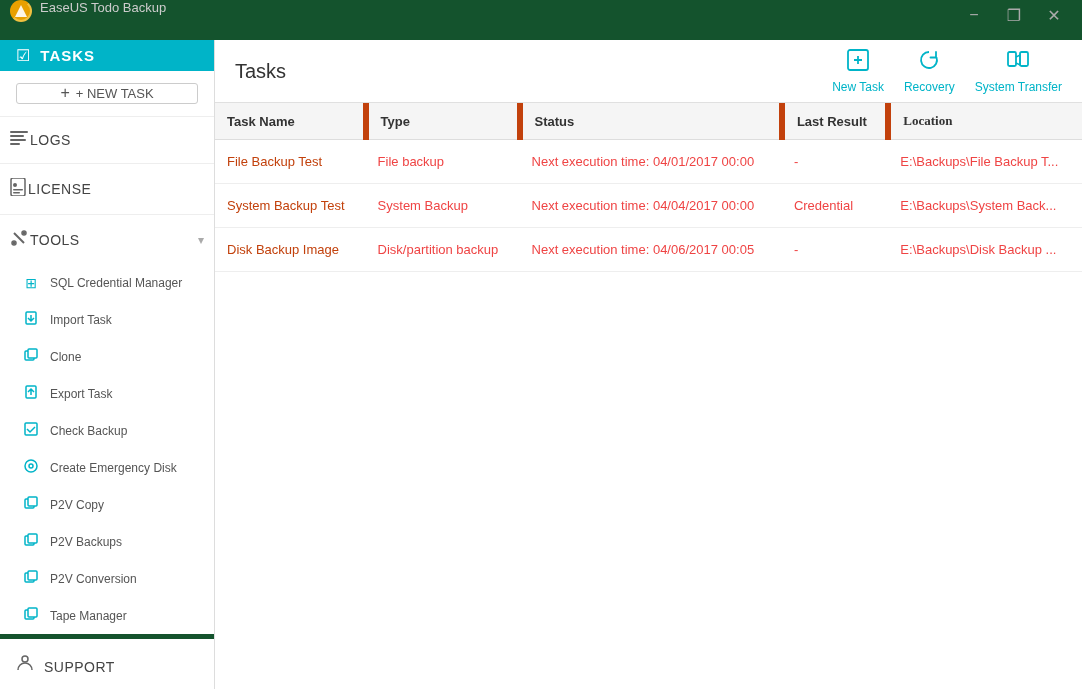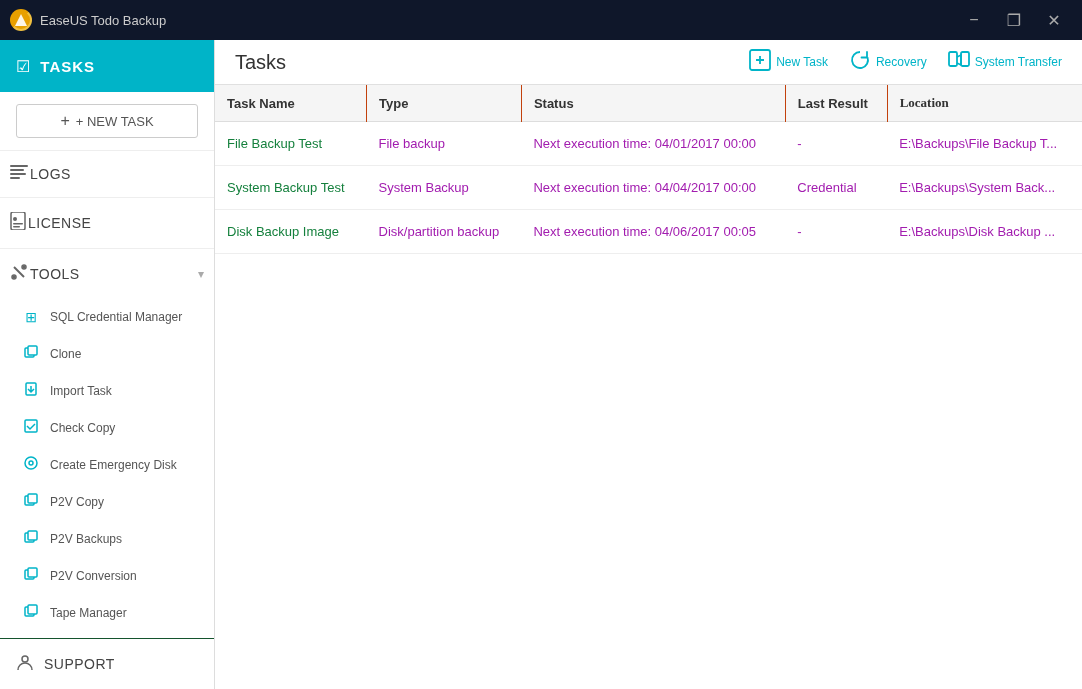--- a/index.html
+++ b/index.html
@@ -1,23 +1,22 @@
 <!DOCTYPE html>
 <html><head>
   <meta charset="utf-8">
   <style>
     * { margin: 0; padding: 0; box-sizing: border-box; }
     body { font-family: 'Segoe UI', Arial, sans-serif; font-size: 13px; background: #f0f0f0; width: 1082px; height: 689px; overflow: hidden; display: flex; flex-direction: column; }
 
     
     .title-bar {
-      background: #0f172a;
+      background: #14532d;
       height: 40px;
       display: flex;
-      align-items: center;
       padding: 0 10px;
       flex-shrink: 0;
     }
     .title-bar-logo {
       width: 22px; height: 22px;
       background: linear-gradient(135deg, #e8a000 50%, #f0c040 50%);
       border-radius: 50%;
       margin-right: 8px;
       display: flex; align-items: center; justify-content: center;
       font-size: 10px; color: white; font-weight: bold;
@@ -116,26 +115,26 @@
       cursor: pointer;
       color: #555;
       gap: 10px;
     }
     .sidebar-tool-icon { font-size: 14px; color: #00b4c8; width: 18px; text-align: center; }
     .sidebar-tool-label { font-size: 12px; }
 
     .sidebar-support {
       margin-top: auto;
       display: flex;
-      align-items: center;
+      align-items: flex-end;
       padding: 14px 16px;
       cursor: pointer;
       color: #444;
       gap: 10px;
-      border-top: 1px solid #14532d;
+      border-top: 5px solid #14532d;
     }
 
     
     .main-content {
       flex: 1;
       background: #fff;
       display: flex;
       flex-direction: column;
       overflow: hidden;
     }
@@ -154,21 +153,21 @@
       color: #333;
       font-weight: 400;
     }
     .toolbar-actions {
       display: flex;
       gap: 20px;
       align-items: center;
     }
     .toolbar-action {
       display: flex;
-      flex-direction: row;
+      flex-direction: column;
       align-items: center;
       gap: 4px;
       cursor: pointer;
       color: #00b4c8;
       font-size: 12px;
     }
     .toolbar-action-icon {
       font-size: 22px;
       line-height: 1;
     }
@@ -187,32 +186,32 @@
     thead tr {
       background: #f5f5f5;
       border-bottom: 1px solid #ddd;
     }
     th {
       text-align: left;
       padding: 10px 12px;
       font-weight: 600;
       color: #333;
       font-size: 13px;
-      border-right: 1px solid #c2410c;
+      border-right: 6px solid #c2410c;
     }
     th:last-child { border-right: none; font-family: Liberation Serif, serif; }
     tbody tr {
       border-bottom: 1px solid #eee;
     }
     td {
       padding: 14px 12px;
-      color: #a21caf;
+      color: #ef4444;
       font-size: 13px;
     }
-    td.task-name { color: #15803d; cursor: pointer; }
+    td.task-name { color: #c2410c; cursor: pointer; }
 
     
     ::-webkit-scrollbar { width: 6px; }
     ::-webkit-scrollbar-track { background: #f5f5f5; }
     ::-webkit-scrollbar-thumb { background: #ccc; border-radius: 3px; }
   </style>
 </head>
 <body>
 
 <div class="title-bar">
@@ -285,46 +284,55 @@
     <div class="sidebar-tools-section">
 
       <div class="sidebar-tool-item">
         <span class="sidebar-tool-icon">⊞</span>
         <span class="sidebar-tool-label">SQL Credential Manager</span>
       </div>
 
       <div class="sidebar-tool-item">
         <span class="sidebar-tool-icon">
           <svg width="14" height="14" viewBox="0 0 14 14" fill="none">
+            <rect x="2" y="1" width="10" height="12" rx="1" stroke="#00b4c8" stroke-width="1.5" fill="none"></rect>
+            <path d="M7 4v6M4 7l3 3 3-3" stroke="#00b4c8" stroke-width="1.5"></path>
+          </svg>
+        </span>
+        <span class="sidebar-tool-label">Import Task</span>
+      </div>
+
+      <div class="sidebar-tool-item">
+        <span class="sidebar-tool-icon">
+          <svg width="14" height="14" viewBox="0 0 14 14" fill="none">
             <rect x="1" y="3" width="9" height="9" rx="1" stroke="#00b4c8" stroke-width="1.5" fill="none"></rect>
             <rect x="4" y="1" width="9" height="9" rx="1" stroke="#00b4c8" stroke-width="1.5" fill="white"></rect>
           </svg>
         </span>
         <span class="sidebar-tool-label">Clone</span>
       </div>
 
       <div class="sidebar-tool-item">
         <span class="sidebar-tool-icon">
           <svg width="14" height="14" viewBox="0 0 14 14" fill="none">
             <rect x="2" y="1" width="10" height="12" rx="1" stroke="#00b4c8" stroke-width="1.5" fill="none"></rect>
-            <path d="M7 4v6M4 7l3 3 3-3" stroke="#00b4c8" stroke-width="1.5"></path>
-          </svg>
-        </span>
-        <span class="sidebar-tool-label">Import Task</span>
-      </div>
-
+            <path d="M7 10V4M4 7l3-3 3 3" stroke="#00b4c8" stroke-width="1.5"></path>
+          </svg>
+        </span>
+        <span class="sidebar-tool-label">Export Task</span>
+      </div>
 
       <div class="sidebar-tool-item">
         <span class="sidebar-tool-icon">
           <svg width="14" height="14" viewBox="0 0 14 14" fill="none">
             <rect x="1" y="1" width="12" height="12" rx="1" stroke="#00b4c8" stroke-width="1.5" fill="none"></rect>
             <path d="M3 7l3 3 5-5" stroke="#00b4c8" stroke-width="1.5"></path>
           </svg>
         </span>
-        <span class="sidebar-tool-label">Check Copy</span>
+        <span class="sidebar-tool-label">Check Backup</span>
       </div>
 
       <div class="sidebar-tool-item">
         <span class="sidebar-tool-icon">
           <svg width="14" height="14" viewBox="0 0 14 14" fill="none">
             <circle cx="7" cy="7" r="6" stroke="#00b4c8" stroke-width="1.5" fill="none"></circle>
             <circle cx="7" cy="7" r="2" stroke="#00b4c8" stroke-width="1.5" fill="none"></circle>
           </svg>
         </span>
         <span class="sidebar-tool-label">Create Emergency Disk</span>

